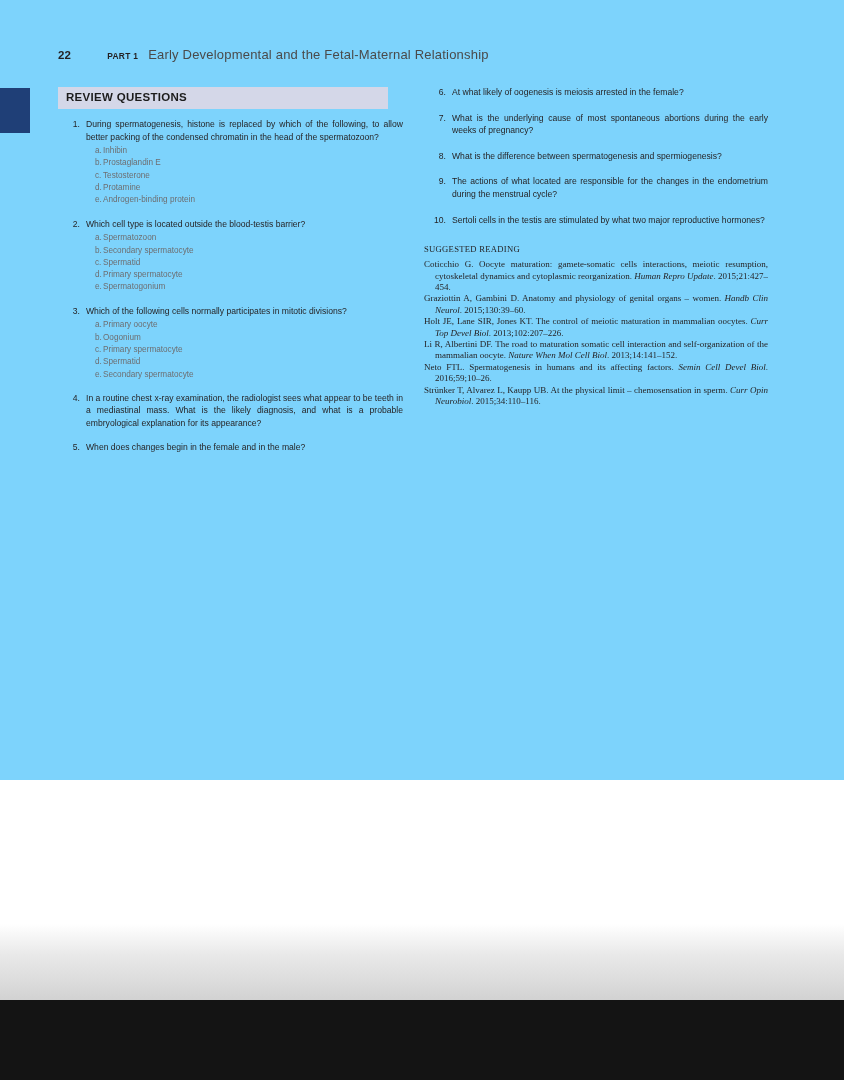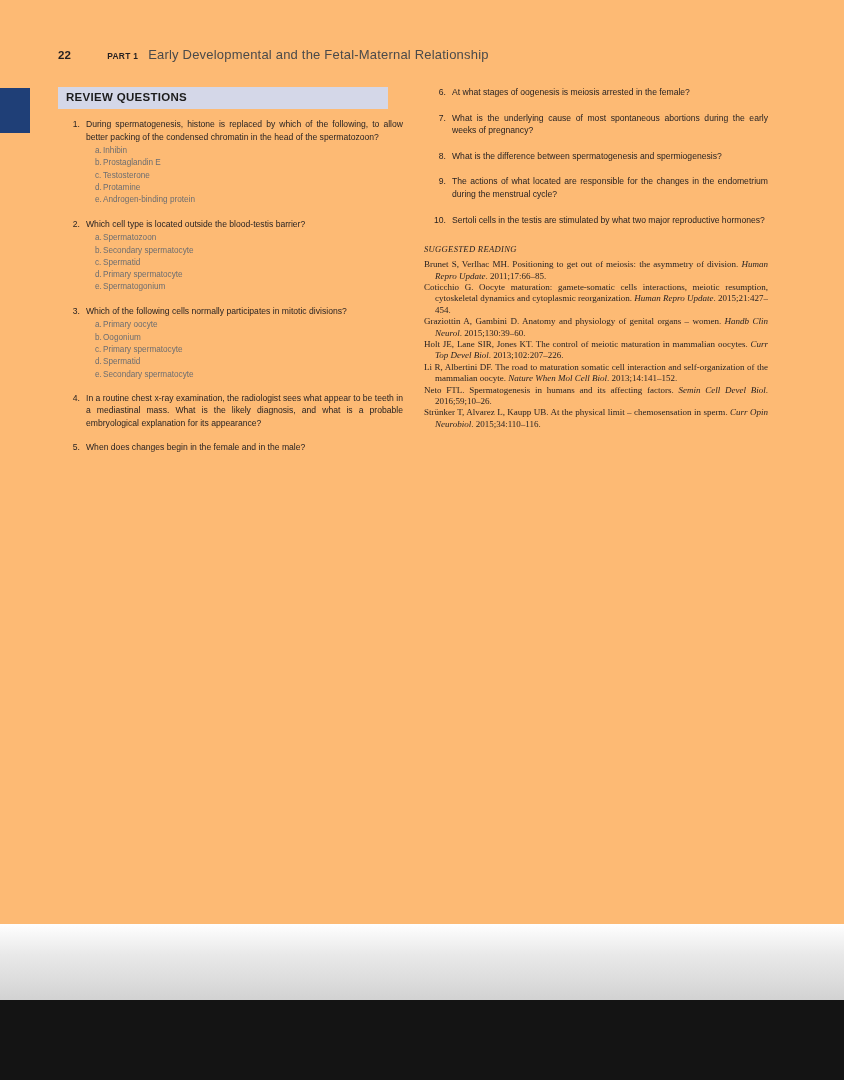--- a/index.html
+++ b/index.html
@@ -11,22 +11,22 @@
     width: 844px;
     height: 1080px;
     position: relative;
     font-family: "Liberation Sans", sans-serif;
     overflow: hidden;
   }
   .page {
     position: absolute;
     left: 0; top: 0;
     width: 844px;
-    height: 1000px;
-    background: #fdba74;
+    height: 780px;
+    background: #7dd3fc;
   }
   
   .header {
     position: absolute;
     left: 58px;
     top: 47px;
     display: flex;
     align-items: baseline;
     gap: 10px;
   }
@@ -132,21 +132,20 @@
   
   .col-right .q-item { margin-bottom: 13px; }
 
   
   .sr-title {
     margin-top: 18px;
     font-size: 8.6px;
     color: #231f20;
     letter-spacing: 0.3px;
     font-family: "Liberation Serif", serif;
-    font-style: italic;
   }
   .refs {
     margin-top: 5px;
     font-family: "Liberation Serif", serif;
     font-size: 9px;
     color: #231f20;
     line-height: 11.4px;
   }
   .ref {
     padding-left: 11px;
@@ -289,21 +288,21 @@
             <div>When does changes begin in the female and in the male?</div>
           </div>
         </div>
       </div>
   </div>
 
   <div class="col-right">
     <div id="right-questions">
         <div class="q-item">
           <div class="q-num">6.</div>
-          <div class="q-text">At what stages of oogenesis is meiosis arrested in the female?</div>
+          <div class="q-text">At what likely of oogenesis is meiosis arrested in the female?</div>
         </div>
         <div class="q-item">
           <div class="q-num">7.</div>
           <div class="q-text">What is the underlying cause of most spontaneous abortions during the early weeks of pregnancy?</div>
         </div>
         <div class="q-item">
           <div class="q-num">8.</div>
           <div class="q-text">What is the difference between spermatogenesis and spermiogenesis?</div>
         </div>
         <div class="q-item">
@@ -311,21 +310,20 @@
           <div class="q-text">The actions of what located are responsible for the changes in the endometrium during the menstrual cycle?</div>
         </div>
         <div class="q-item">
           <div class="q-num">10.</div>
           <div class="q-text">Sertoli cells in the testis are stimulated by what two major reproductive hormones?</div>
         </div>
       </div>
 
     <div class="sr-title">SUGGESTED READING</div>
     <div class="refs" id="refs">
-        <div class="ref">Brunet S, Verlhac MH. Positioning to get out of meiosis: the asymmetry of division. <i>Human Repro Update</i>. 2011;17:66–85.</div>
         <div class="ref">Coticchio G. Oocyte maturation: gamete-somatic cells interactions, meiotic resumption, cytoskeletal dynamics and cytoplasmic reorganization. <i>Human Repro Update</i>. 2015;21:427–454.</div>
         <div class="ref">Graziottin A, Gambini D. Anatomy and physiology of genital organs – women. <i>Handb Clin Neurol</i>. 2015;130:39–60.</div>
         <div class="ref">Holt JE, Lane SIR, Jones KT. The control of meiotic maturation in mammalian oocytes. <i>Curr Top Devel Biol</i>. 2013;102:207–226.</div>
         <div class="ref">Li R, Albertini DF. The road to maturation somatic cell interaction and self-organization of the mammalian oocyte. <i>Nature When Mol Cell Biol</i>. 2013;14:141–152.</div>
         <div class="ref">Neto FTL. Spermatogenesis in humans and its affecting factors. <i>Semin Cell Devel Biol</i>. 2016;59;10–26.</div>
         <div class="ref">Strünker T, Alvarez L, Kaupp UB. At the physical limit – chemosensation in sperm. <i>Curr Opin Neurobiol</i>. 2015;34:110–116.</div>
       </div>
   </div>
 
   <div class="gray-band"></div>

